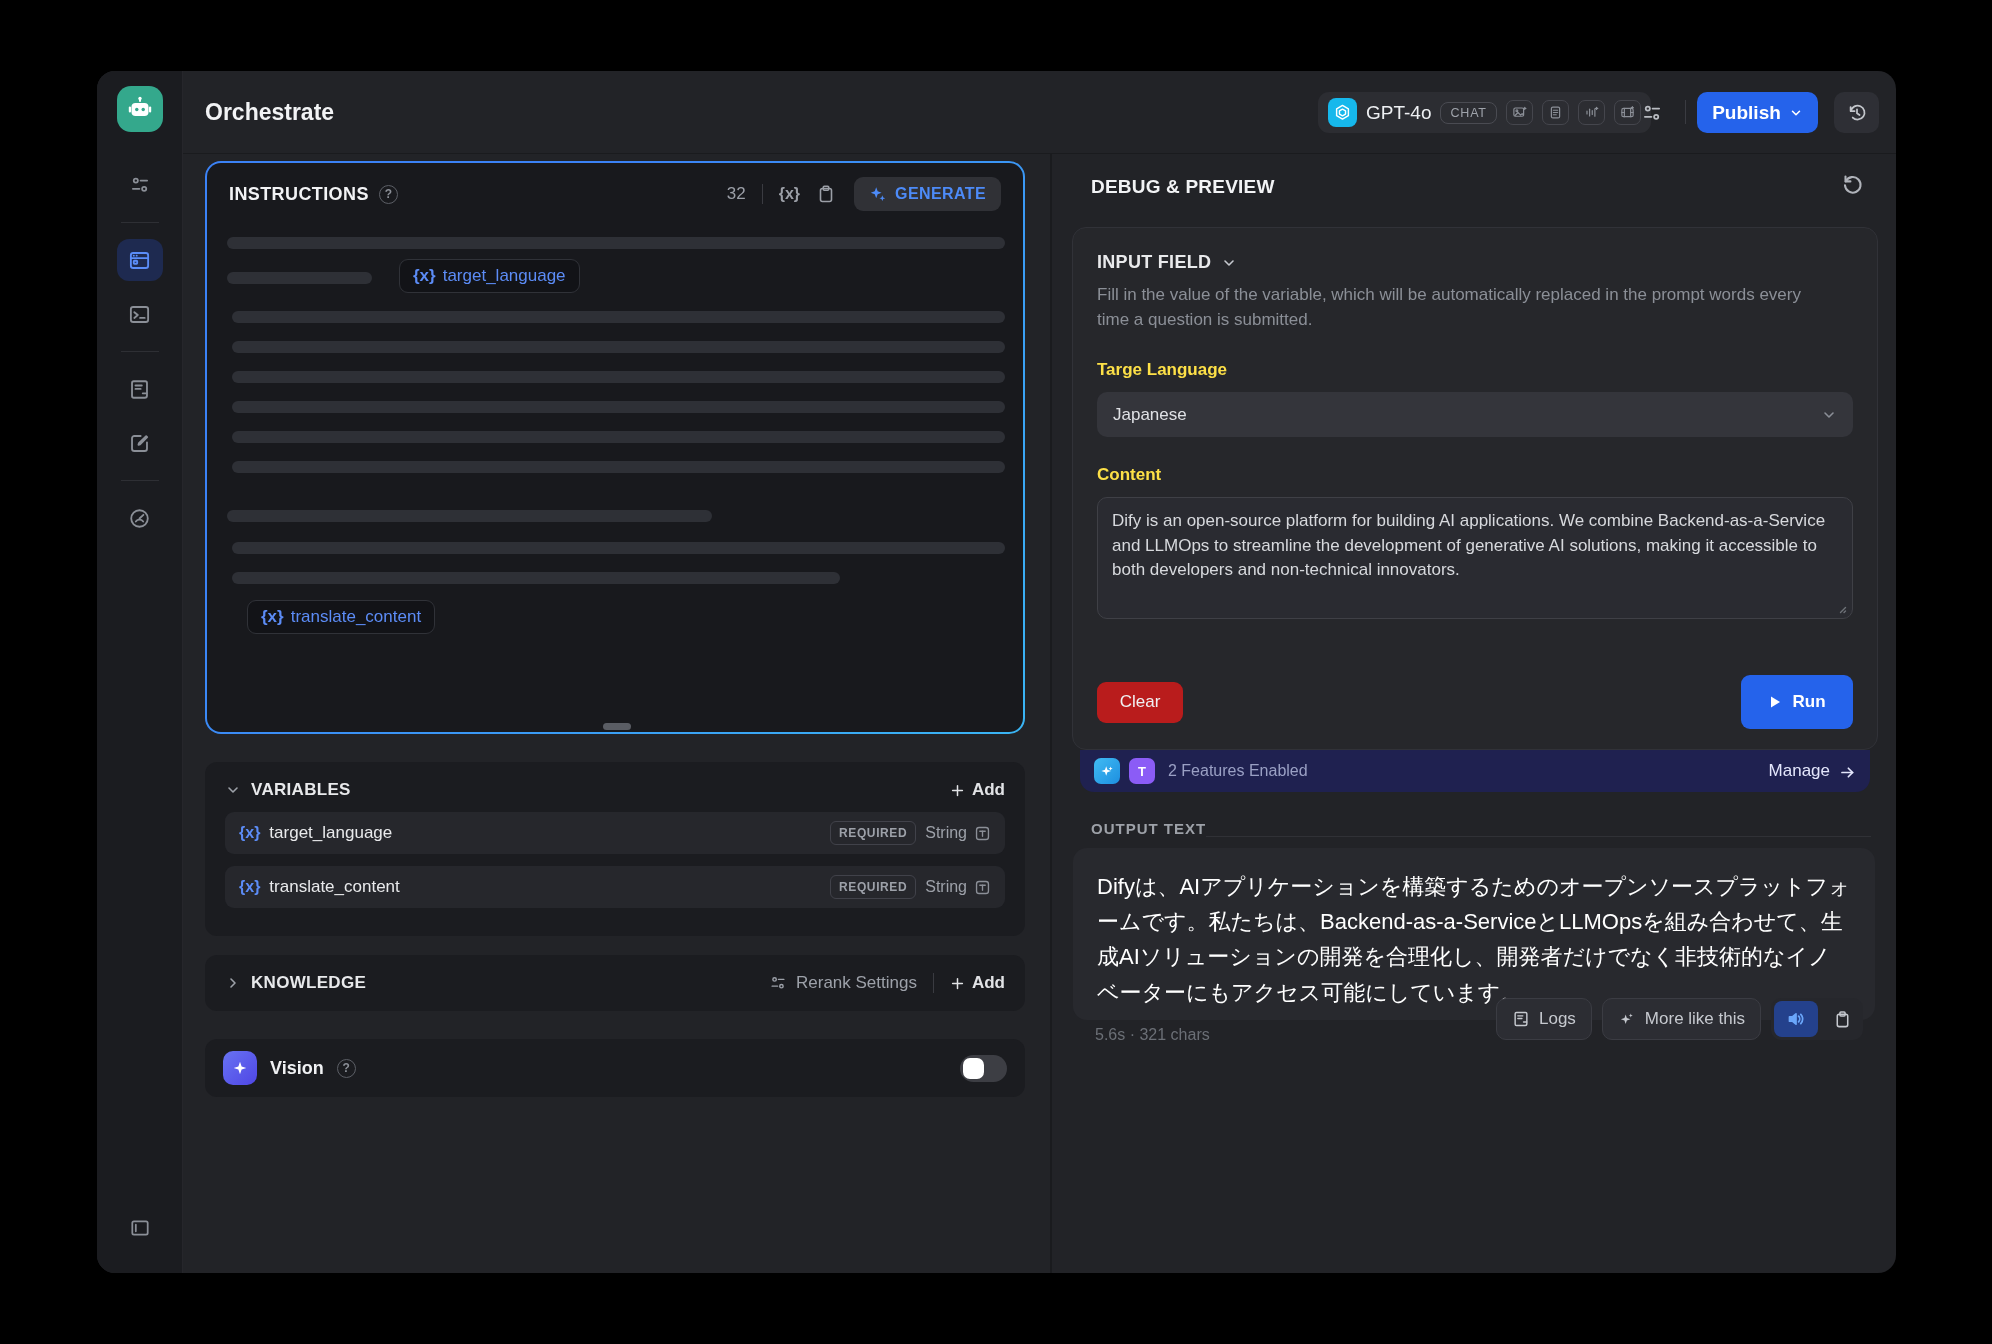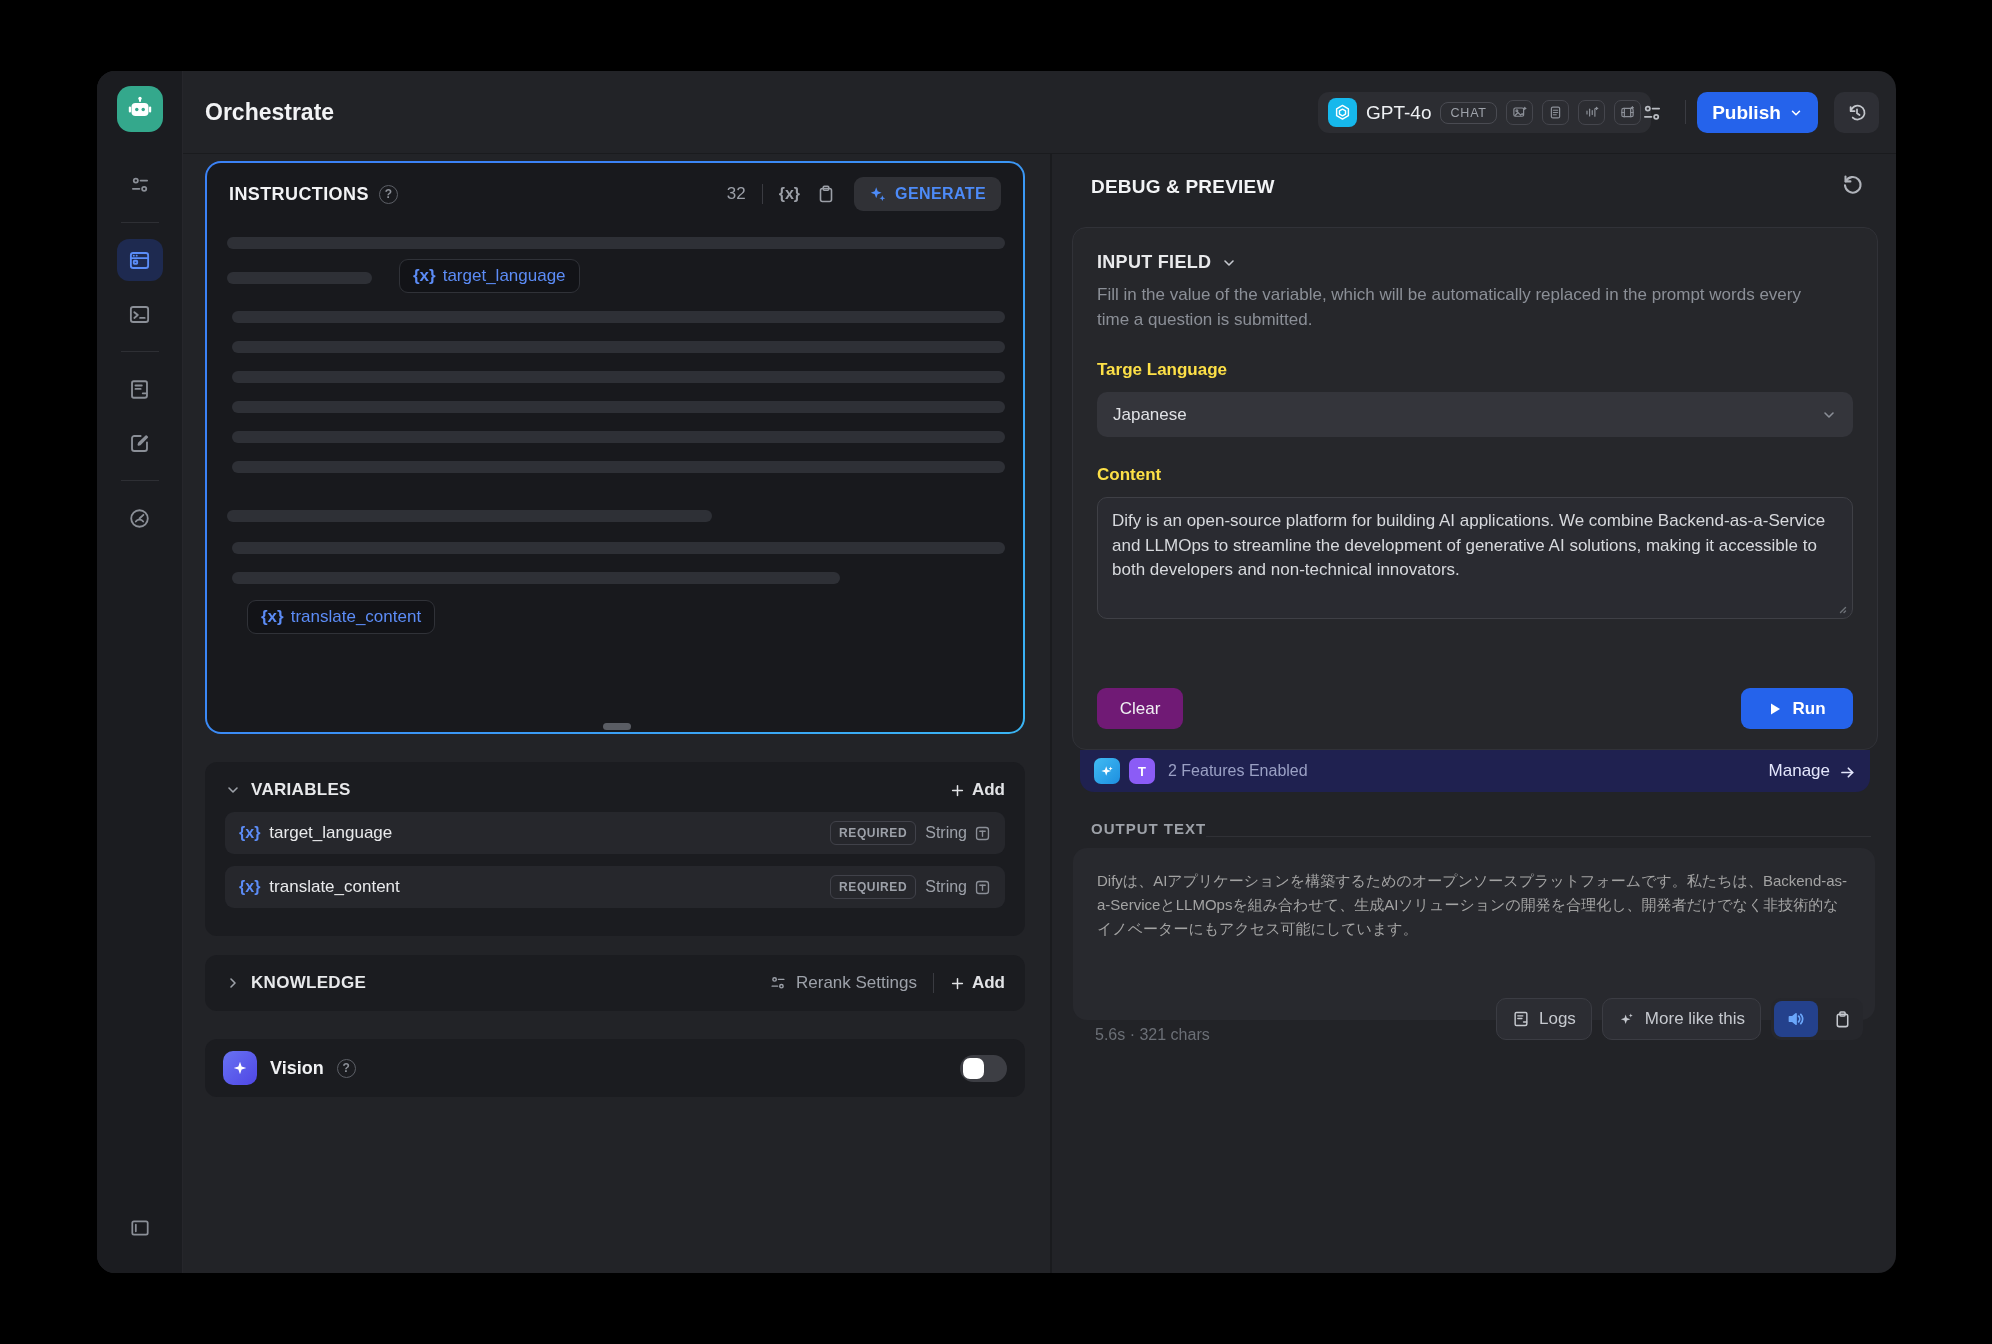--- a/index.html
+++ b/index.html
@@ -90,35 +90,35 @@
   .card-input{position:absolute;left:975px;top:156px;width:806px;height:523px;background:var(--card2);border:1px solid #313238;border-radius:14px;padding:24px 24px 20px 24px;}
   .if-head{display:flex;align-items:center;gap:10px;}
   .if-title{font-size:18px;font-weight:700;letter-spacing:.3px;color:#e9eaec;}
   .if-desc{margin-top:10px;font-size:17px;line-height:1.45;color:#8b8f97;max-width:740px;}
   .f-label{margin-top:28px;font-size:17px;font-weight:700;color:#fde047;}
   .select{margin-top:12px;height:45px;background:var(--field);border-radius:10px;display:flex;align-items:center;padding:0 16px;font-size:17px;color:#dfe1e5;}
   .select .sp{flex:1;}
   .textarea{position:relative;margin-top:12px;height:122px;background:#2a2b31;border:1px solid #3f4046;border-radius:10px;padding:11px 14px;font-size:17px;line-height:1.43;color:#d7d9dd;}
   .resize{position:absolute;right:5px;bottom:4px;}
   .if-foot{position:absolute;left:24px;right:24px;bottom:20px;display:flex;align-items:center;justify-content:space-between;}
-  .clear-btn{width:86px;height:41px;background:#701a75;border-radius:9px;display:flex;align-items:center;justify-content:center;font-size:17px;color:#f0f1f3;}
-  .run-btn{width:112px;height:41px;background:var(--accent);border-radius:9px;display:flex;align-items:center;justify-content:center;gap:10px;font-size:17px;font-weight:600;color:#fff;}
+  .clear-btn{width:86px;height:41px;background:#b91c1c;border-radius:9px;display:flex;align-items:center;justify-content:center;font-size:17px;color:#f0f1f3;}
+  .run-btn{width:112px;height:54px;background:var(--accent);border-radius:9px;display:flex;align-items:center;justify-content:center;gap:10px;font-size:17px;font-weight:600;color:#fff;}
 
   .features-bar{position:absolute;left:983px;top:679px;width:790px;height:42px;background:var(--indigo-bar);border-radius:0 0 14px 14px;display:flex;align-items:center;padding:0 14px;gap:9px;}
   .feat-ic{width:26px;height:26px;border-radius:7px;display:flex;align-items:center;justify-content:center;}
   .feat-ic.b{background:linear-gradient(135deg,#41bbf3,#1d8fe0);}
   .feat-ic.p{background:#8b5cf6;color:#fff;font-size:13px;font-weight:700;}
   .feat-txt{font-size:16px;color:#9aa0c4;margin-left:4px;}
   .manage{margin-left:auto;display:flex;align-items:flex-end;gap:9px;font-size:17px;color:#e3e6fb;}
 
   .out-row{position:absolute;left:994px;top:749px;width:780px;display:flex;align-items:flex-end;gap:0;}
   .out-label{font-size:15px;font-weight:700;letter-spacing:1px;color:#9da1a8;white-space:nowrap;}
   .out-div{flex:1;height:1px;background:#303136;}
   .card-output{position:absolute;left:976px;top:777px;width:802px;height:172px;background:#28292e;border-radius:14px;padding:21px 24px;}
-  .out-text{font-size:15px;line-height:1.6;color:#a3a3a3;}
+  .out-text{font-size:22px;line-height:1.6;color:#ffffff;}
   .out-actions{position:absolute;left:976px;top:927px;width:802px;display:flex;justify-content:flex-end;align-items:center;gap:10px;padding-right:12px;}
   .obtn{height:42px;display:flex;align-items:center;gap:9px;background:#2c2d33;border:1px solid #3b3c43;border-radius:10px;padding:0 15px;font-size:17px;color:#c6c9cf;}
   .speaker-group{height:42px;display:flex;align-items:center;background:#26272c;border-radius:10px;padding:3px;gap:6px;}
   .speak{width:44px;height:36px;background:#24418c;border-radius:8px;display:flex;align-items:center;justify-content:center;}
   .clip-btn{width:36px;height:36px;display:flex;align-items:center;justify-content:center;}
   .out-meta{position:absolute;left:998px;top:955px;font-size:16px;color:#6b6f76;}
 </style>
 </head>
 <body>
 

